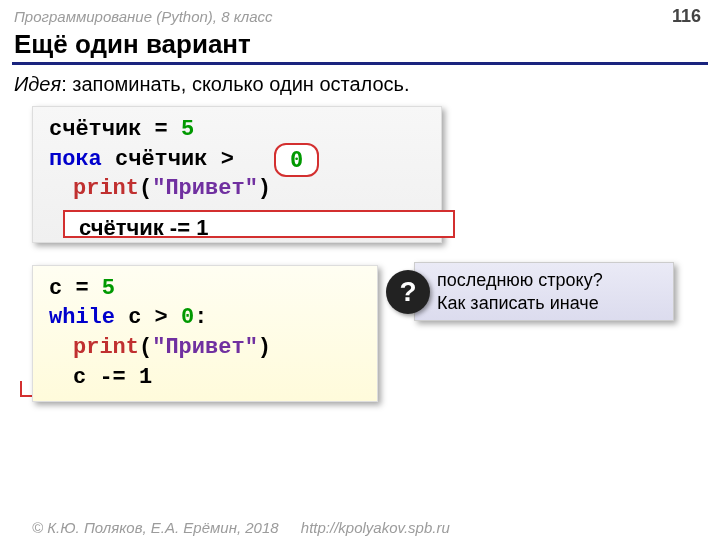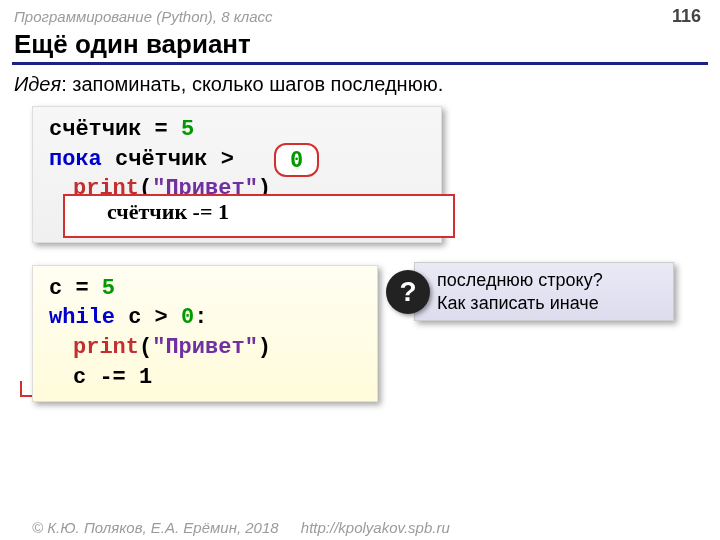--- a/index.html
+++ b/index.html
@@ -44,23 +44,23 @@
     position: absolute;
     background: #fff; border: 2px solid #d32f2f; border-radius: 12px;
     color: #009900; font-weight: bold;
     padding: 0 14px;
     font-family: Consolas, monospace; font-size: 22px;
     top: 36px; left: 241px;
   }
   .red-box-1 {
     position: absolute;
     border: 2px solid #d32f2f; background: #fff;
-    left: 30px; bottom: 4px; height: 44px; width: 392px;
-    font-family: Liberation Serif, serif; font-size: 22px; font-weight:bold;
-    padding-left: 42px; padding-top:1px;
+    left: 30px; bottom: 4px; height: 28px; width: 392px;
+    font-family: Liberation Sans, sans-serif; font-size: 22px; font-weight:bold;
+    padding-left: 14px; padding-top:1px;
   }
   .red-tab-2 {
     position: absolute;
     border: 2px solid #d32f2f; border-top: none;
     left: 20px; top: 116px; height: 16px; width: 36px;
     z-index: 0;
   }
 
   .question-wrap { position: absolute; left: 386px; top: 262px; display: flex; align-items: center; }
   .q-badge {
@@ -91,21 +91,21 @@
 
 <div class="top-bar">
   <span>Программирование (Python), 8 класс</span>
   <span class="page-num">116</span>
 </div>
 
 <div class="title">Ещё один вариант</div>
 <div class="hr"></div>
 
 <div class="idea">
-  <em>Идея</em><span>: запоминать, сколько шагов последнюю.</span>
+  <em>Идея</em><span>: запоминать, сколько один осталось.</span>
 </div>
 
 <div class="code-box">
   <div><span>счётчик</span><span> = </span><span class="num">5</span></div>
   <div><span class="kw">пока</span><span> счётчик &gt; </span></div>
   <div><span class="indent"></span><span class="fn">print</span><span>(</span><span class="str">"Привет"</span><span>)</span></div>
   <div>&nbsp;</div>
   <div class="pill-zero">0</div>
   <div class="red-box-1">счётчик -= 1</div>
 </div>

